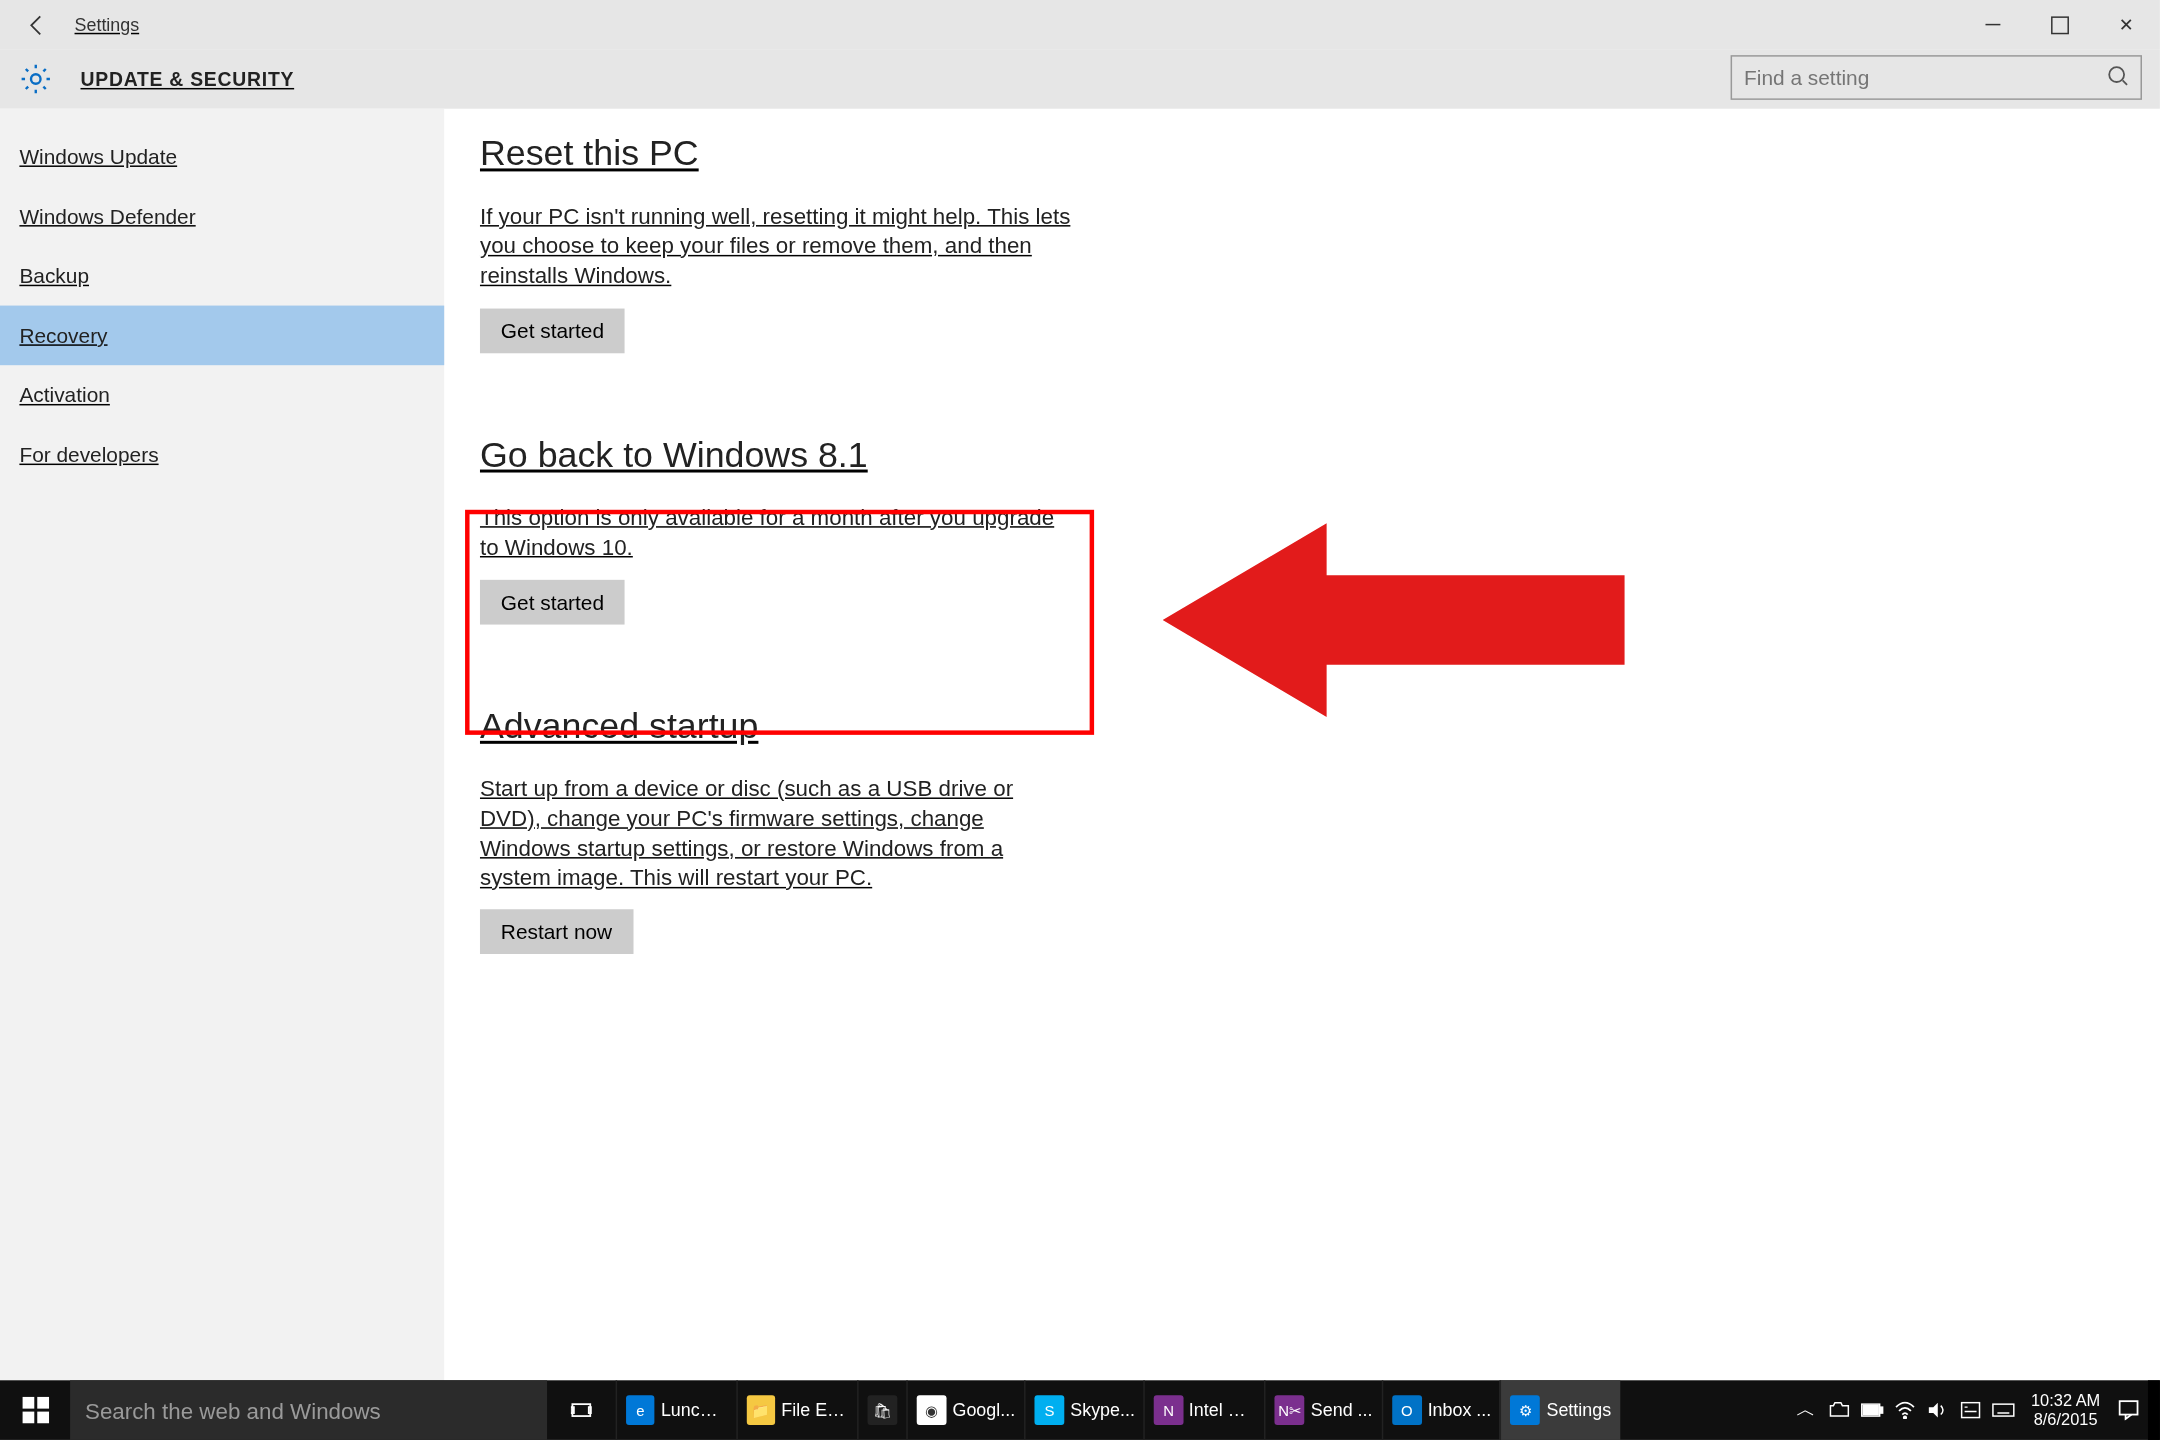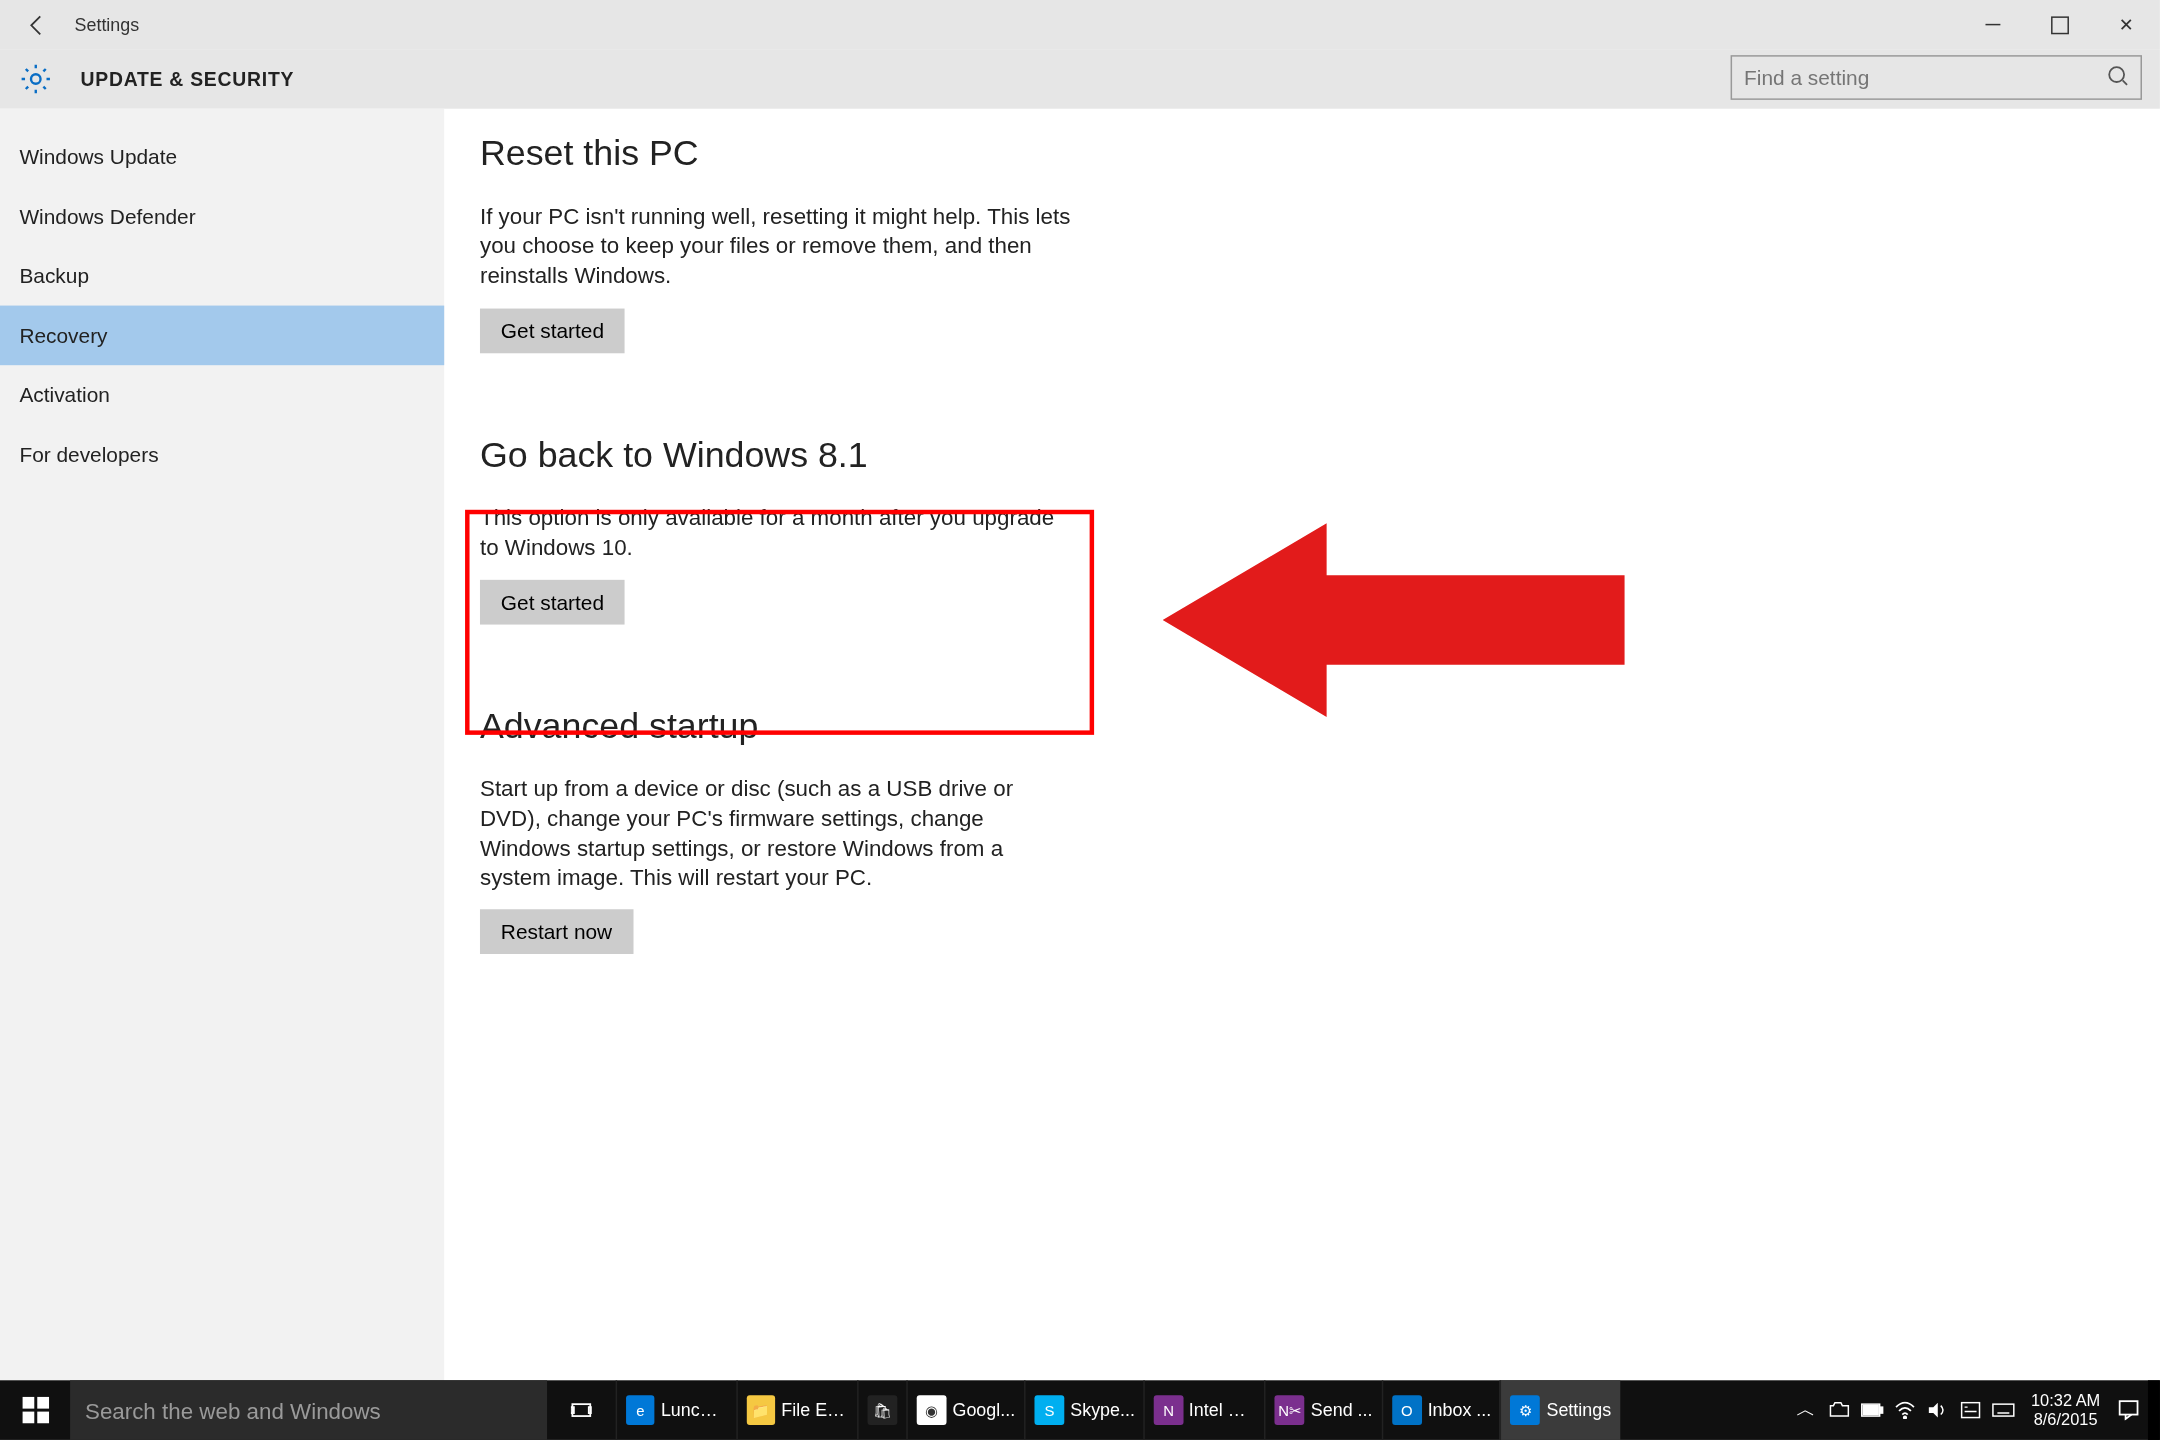--- a/index.html
+++ b/index.html
@@ -1,17 +1,17 @@
 <!DOCTYPE html>
 <html><head>
 <meta charset="utf-8">
 <style>
   * { box-sizing: border-box; margin: 0; padding: 0; }
   html, body { width: 2160px; height: 1440px; font-family: "Segoe UI", Tahoma, sans-serif; overflow: hidden; }
-  .scale-wrap { width: 1912px; height: 1440px; transform-origin: top left; }
+  .scale-wrap { width: 1912px; height: 1440px; transform-origin: top left; text-decoration: underline; }
   .app { width: 1449px; height: 966px; transform: scale(1.4906); transform-origin: top left; display: flex; flex-direction: column; }
 
   
   .titlebar { height: 33px; background: #e6e6e6; display: flex; align-items: center; position: relative; }
   .titlebar .back { width: 50px; height: 100%; display: flex; align-items: center; justify-content: center; font-size: 16px; color: #333; }
   .titlebar .title { font-size: 12px; color: #333; }
   .win-controls { position: absolute; right: 0; top: 0; display: flex; }
   .win-controls div { width: 45px; height: 33px; display: flex; align-items: center; justify-content: center; font-size: 13px; color: #333; }
   .win-controls .min::before { content: ""; width: 10px; height: 1px; background: #333; display: block; }
   .win-controls .max::before { content: ""; width: 10px; height: 10px; border: 1px solid #333; display: block; }

